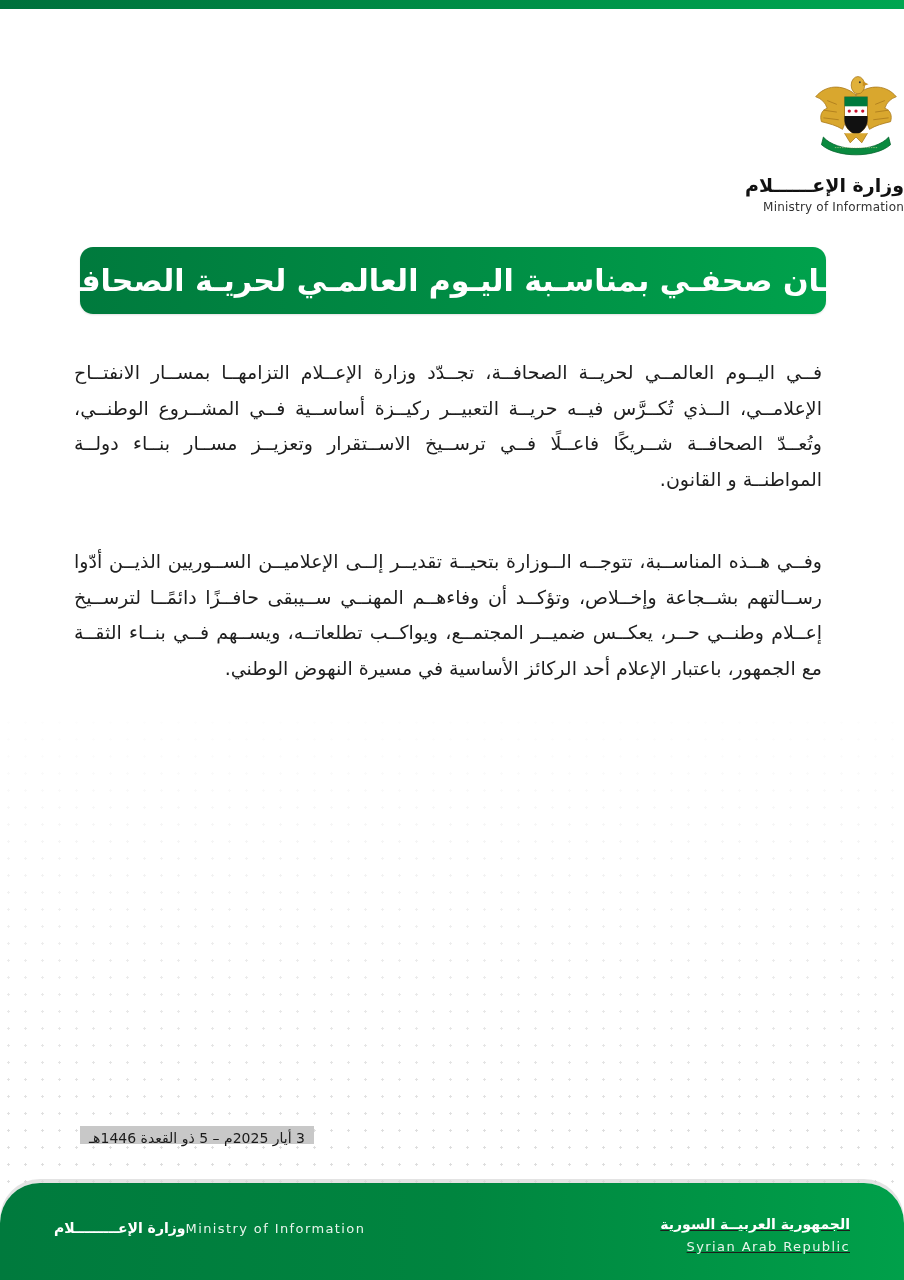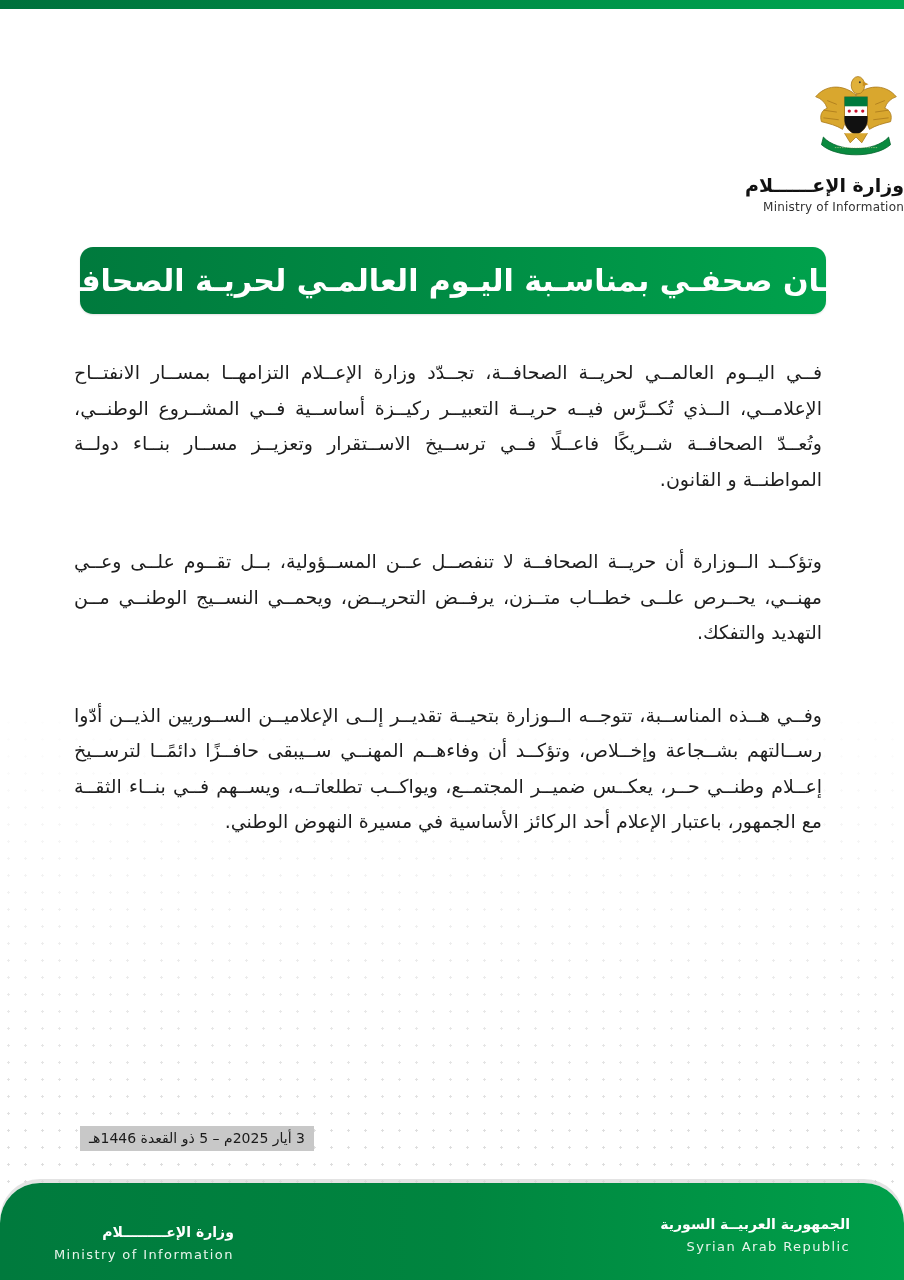--- a/index.html
+++ b/index.html
@@ -52,39 +52,39 @@
   .body {
     position: absolute; left: 74px; top: 338px; width: 748px;
     direction: rtl; text-align: justify; text-align-last: right; margin-top: 17px;
   }
   .para {
     font-size: 19px; line-height: 35.5px; color: #1e1e1e;
     margin-bottom: 47px;
   }
   .para:last-child { margin-bottom: 0; }
   .date-tag {
-    position: absolute; left: 80px; top: 1126px; height: 25px;
+    position: absolute; left: 80px; top: 1126px; height: 18px;
     padding: 0 9px;
     background: #c8c8c8;
     font-size: 14px; line-height: 25px; color: #1a1a1a;
     direction: rtl; white-space: nowrap;
   }
   .footer {
     position: absolute; left: 0; top: 1183px; width: 904px; height: 97px;
     border-radius: 40px 40px 0 0;
     background: linear-gradient(to right, #007a3d 0%, #00853f 50%, #00a04a 100%);
     box-shadow: 0 -4px 0 0 rgba(215,215,215,0.7);
   }
   .footer-left {
     position: absolute; left: 54px; top: 32px;
-    display: flex; flex-direction: column; align-items: flex-end; margin-top: 8px;
+    display: flex; flex-direction: row; align-items: flex-end;
   }
   .footer-right {
     position: absolute; right: 54px; top: 32px;
-    display: flex; flex-direction: column; align-items: flex-end;
+    display: flex; flex-direction: column; align-items: flex-end; text-decoration: underline;
   }
   .footer-ar {
     color: #fff; font-size: 14px; font-weight: bold;
     direction: rtl; line-height: 18px; white-space: nowrap;
   }
   .footer-en {
     margin-top: 6px;
     color: #e8f5ec; font-size: 13px; letter-spacing: 1.4px;
     line-height: 16px; white-space: nowrap;
   }
@@ -122,21 +122,20 @@
   <div class="header-ar">وزارة الإعــــــلام</div>
   <div class="header-en">Ministry of Information</div>
 </div>
 
 <div class="title-banner">
   <div class="title-text">بيـان صحفـي بمناسـبة اليـوم العالمـي لحريـة الصحافـة</div>
 </div>
 
 <div class="body">
   <p class="para">فــي اليــوم العالمــي لحريــة الصحافــة، تجــدّد وزارة الإعــلام التزامهــا بمســار الانفتــاح الإعلامــي، الــذي تُكــرَّس فيــه حريــة التعبيــر ركيــزة أساســية فــي المشــروع الوطنــي، وتُعــدّ الصحافــة شــريكًا فاعــلًا فــي ترســيخ الاســتقرار وتعزيــز مســار بنــاء دولــة المواطنــة و القانون.</p>
-  <p class="para">وتؤكــد الــوزارة أن حريــة الصحافــة لا تنفصــل عــن المســؤولية، بــل تقــوم علــى وعــي مهنــي، يحــرص علــى خطــاب متــزن، يرفــض التحريــض، ويحمــي النســيج الوطنــي مــن التهديد والتفكك.</p>
   <p class="para">وفــي هــذه المناســبة، تتوجــه الــوزارة بتحيــة تقديــر إلــى الإعلاميــن الســوريين الذيــن أدّوا رســالتهم بشــجاعة وإخــلاص، وتؤكــد أن وفاءهــم المهنــي ســيبقى حافــزًا دائمًــا لترســيخ إعــلام وطنــي حــر، يعكــس ضميــر المجتمــع، ويواكــب تطلعاتــه، ويســهم فــي بنــاء الثقــة مع الجمهور، باعتبار الإعلام أحد الركائز الأساسية في مسيرة النهوض الوطني.</p>
 </div>
 
 <div class="date-tag">3 أيار 2025م – 5 ذو القعدة 1446هـ</div>
 
 <div class="footer">
   <div class="footer-left">
     <div class="footer-ar">وزارة الإعـــــــــلام</div>
     <div class="footer-en">Ministry of Information</div>
   </div>

